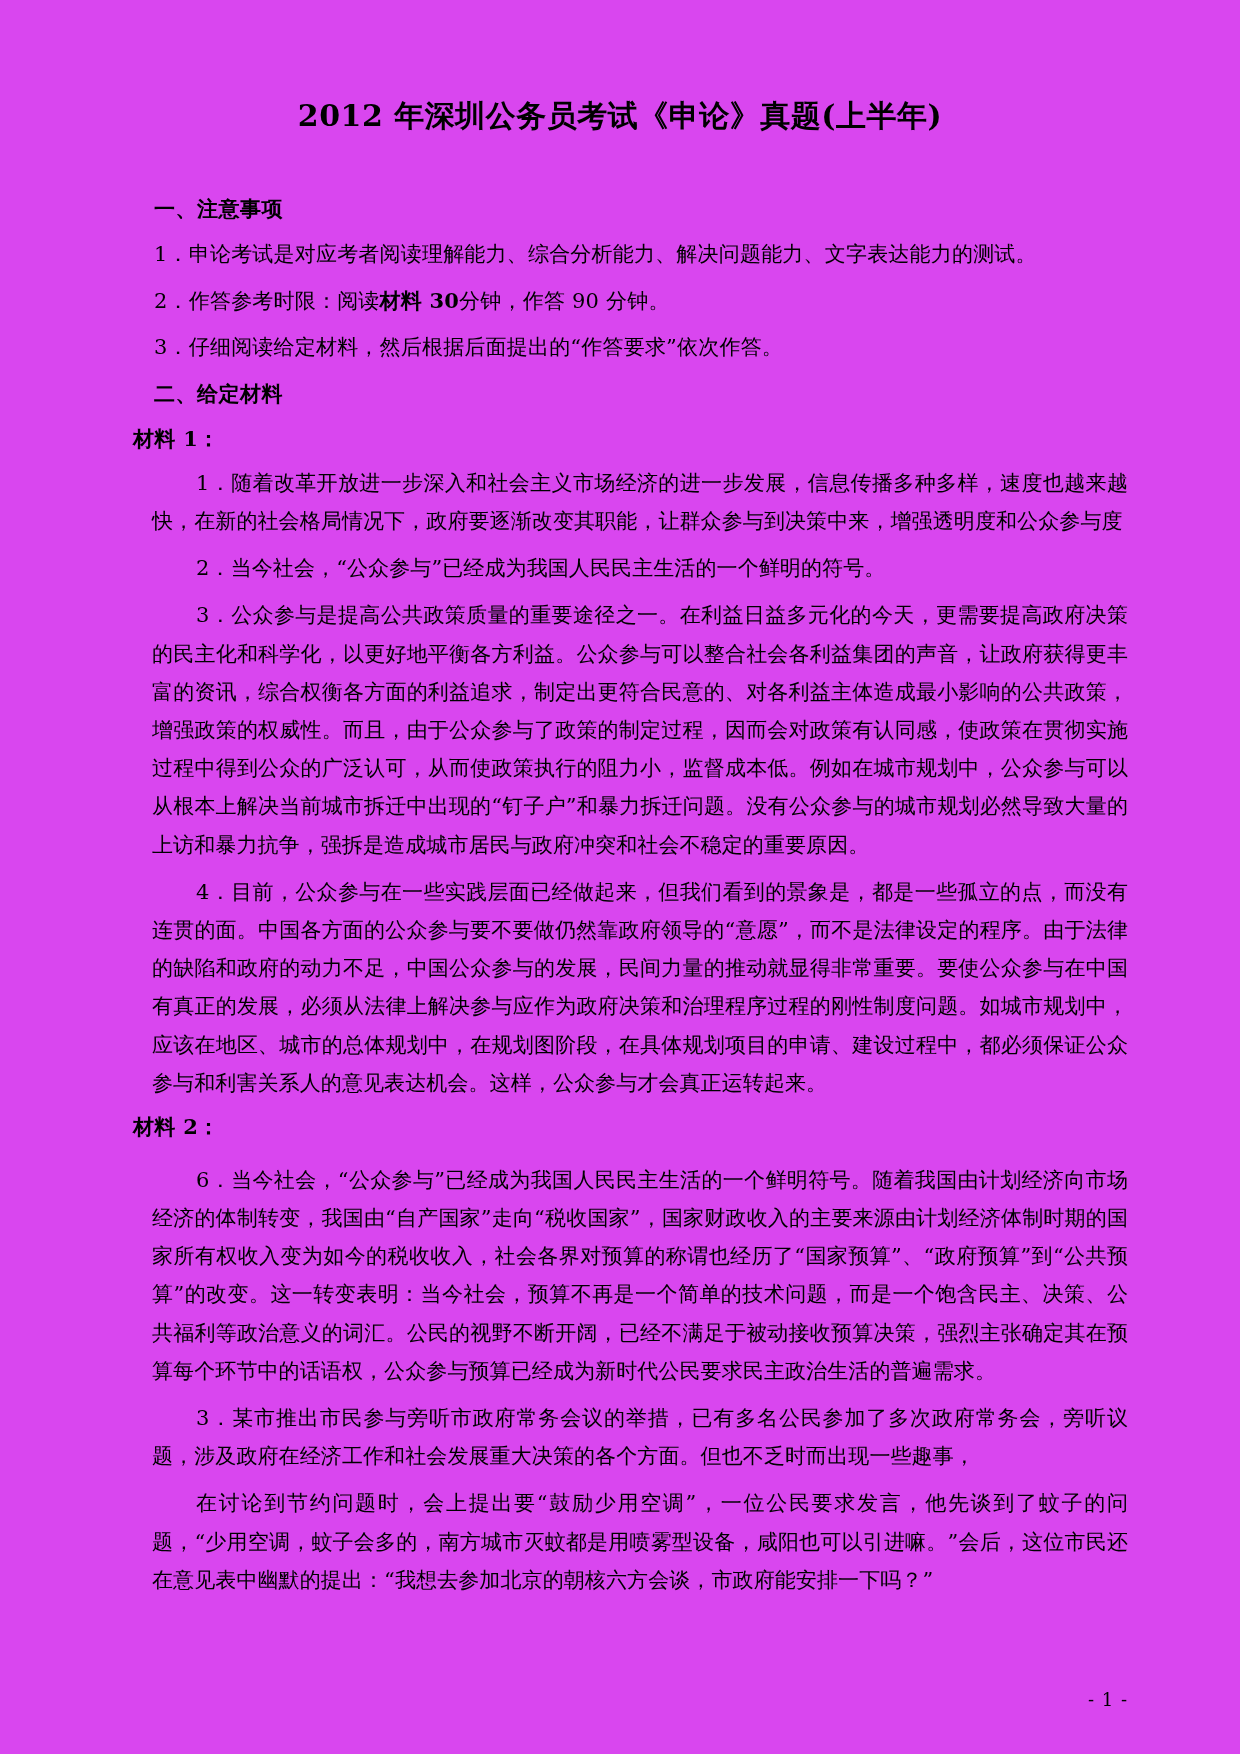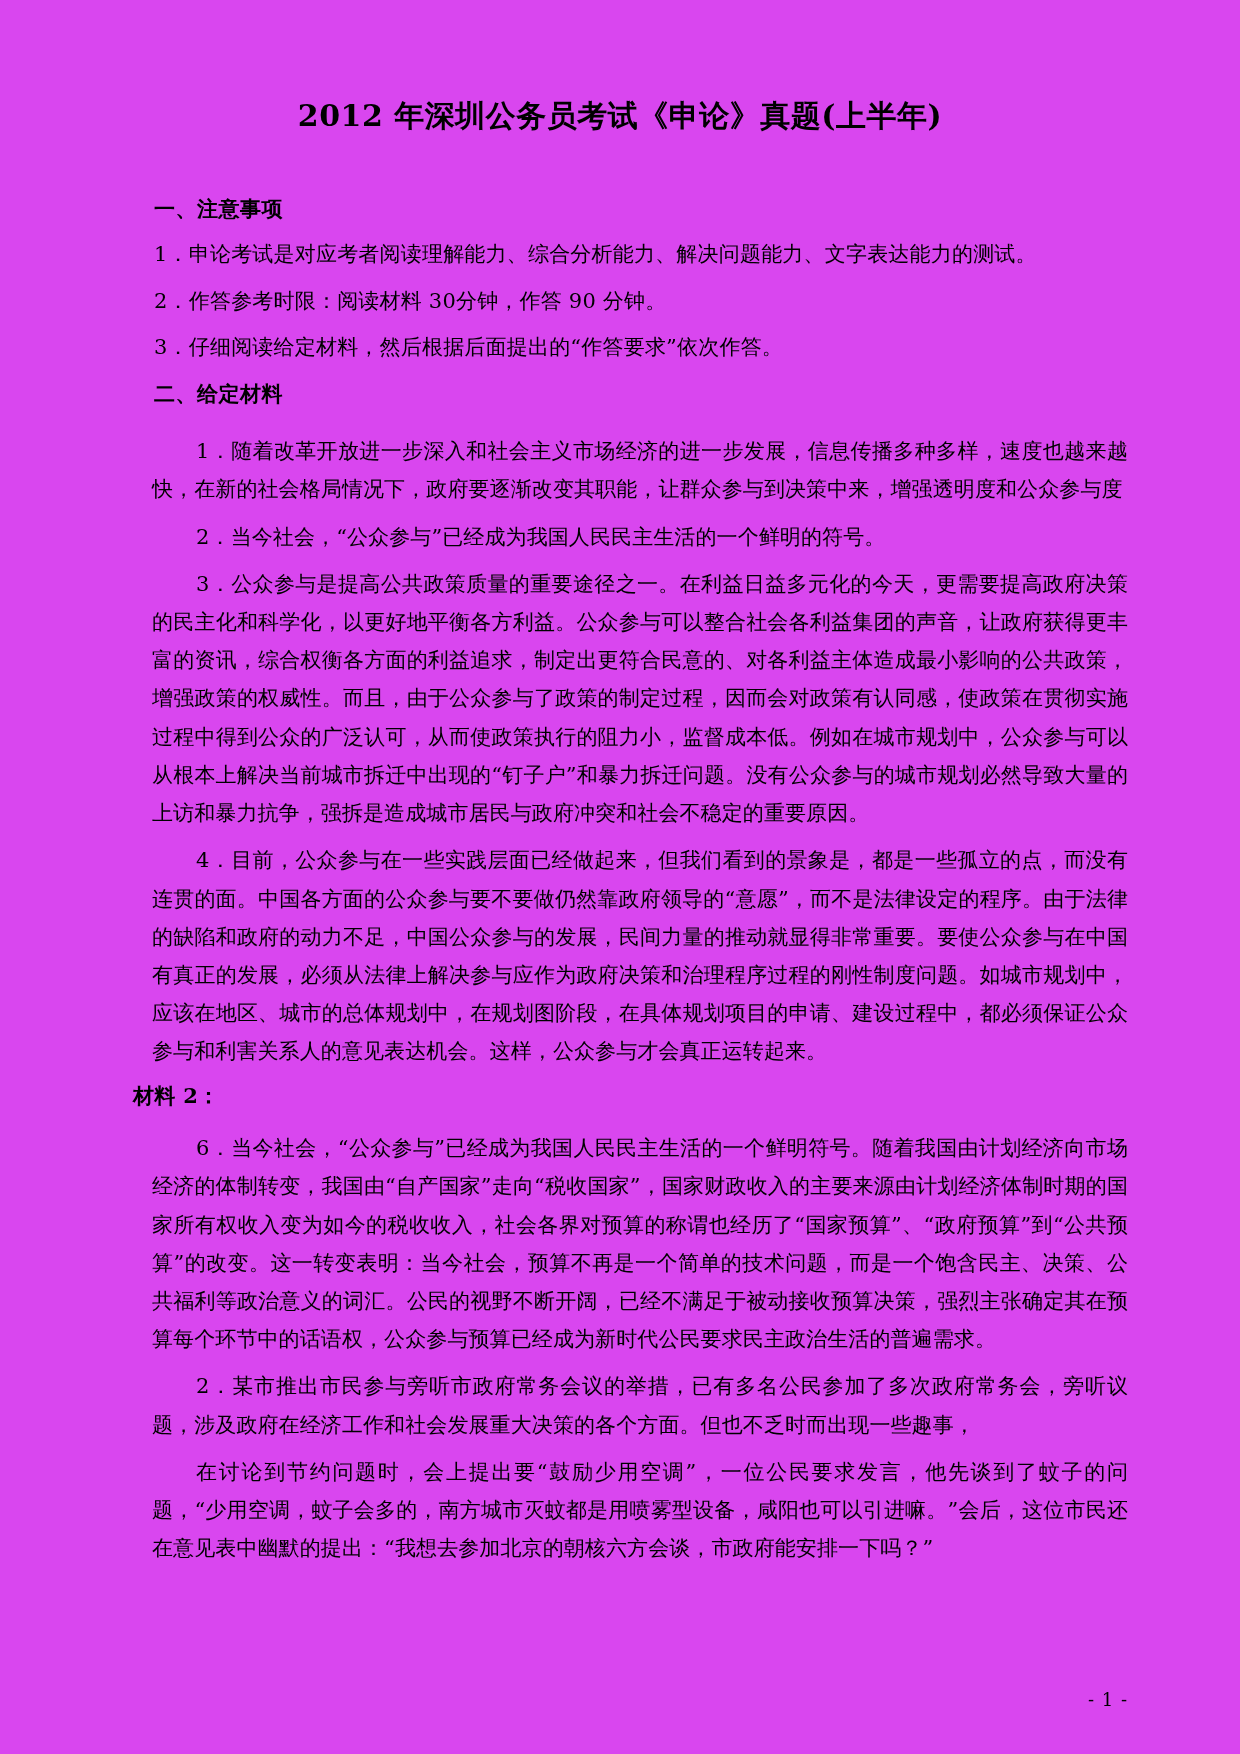--- a/index.html
+++ b/index.html
@@ -67,21 +67,21 @@
   }
   .gap-xs { height: 9px; }
   .gap-s  { height: 14px; }
   .gap-title { height: 56px; }
   .heading-indent {
     padding-left: 2.0em;
   }
   .mat-indent {
     padding-left: 1.0em;
   }
-  b.inline-bold { font-weight: normal; margin-top: 48px; }
+  b.inline-bold { font-weight: bold; margin-top: 48px; }
   .page-footer {
     position: absolute;
     right: 112px;
     bottom: 44px;
     font-size: 18px;
     letter-spacing: 1px;
   }
 </style>
 </head>
 <body>
@@ -105,20 +105,21 @@
   <div class="gap-s"></div>
 
   <div class="note-item heading-indent">3．仔细阅读给定材料，然后根据后面提出的“作答要求”依次作答。</div>
 
   <div class="gap-s"></div>
 
   <div class="section-heading heading-indent">二、给定材料</div>
 
   <div class="gap-s"></div>
 
+  <div class="sub-heading mat-indent">材料 1：</div>
 
   <div class="gap-xs"></div>
 
   <div class="body-para indent2">1．随着改革开放进一步深入和社会主义市场经济的进一步发展，信息传播多种多样，速度也越来越快，在新的社会格局情况下，政府要逐渐改变其职能，让群众参与到决策中来，增强透明度和公众参与度</div>
 
   <div class="gap-xs"></div>
 
   <div class="body-para indent2">2．当今社会，“公众参与”已经成为我国人民民主生活的一个鲜明的符号。</div>
 
   <div class="gap-xs"></div>
@@ -135,21 +136,21 @@
 
   <div class="gap-xs"></div>
 
 
   <div class="gap-xs"></div>
 
   <div class="body-para indent2">6．当今社会，“公众参与”已经成为我国人民民主生活的一个鲜明符号。随着我国由计划经济向市场经济的体制转变，我国由“自产国家”走向“税收国家”，国家财政收入的主要来源由计划经济体制时期的国家所有权收入变为如今的税收收入，社会各界对预算的称谓也经历了“国家预算”、“政府预算”到“公共预算”的改变。这一转变表明：当今社会，预算不再是一个简单的技术问题，而是一个饱含民主、决策、公共福利等政治意义的词汇。公民的视野不断开阔，已经不满足于被动接收预算决策，强烈主张确定其在预算每个环节中的话语权，公众参与预算已经成为新时代公民要求民主政治生活的普遍需求。</div>
 
   <div class="gap-xs"></div>
 
-  <div class="body-para indent2">2．某市推出市民参与旁听市政府常务会议的举措，已有多名公民参加了多次政府常务会，旁听议题，涉及政府在经济工作和社会发展重大决策的各个方面。但也不乏时而出现一些趣事，</div>
+  <div class="body-para indent2">3．某市推出市民参与旁听市政府常务会议的举措，已有多名公民参加了多次政府常务会，旁听议题，涉及政府在经济工作和社会发展重大决策的各个方面。但也不乏时而出现一些趣事，</div>
 
   <div class="gap-xs"></div>
 
   <div class="body-para indent2">在讨论到节约问题时，会上提出要“鼓励少用空调”，一位公民要求发言，他先谈到了蚊子的问题，“少用空调，蚊子会多的，南方城市灭蚊都是用喷雾型设备，咸阳也可以引进嘛。”会后，这位市民还在意见表中幽默的提出：“我想去参加北京的朝核六方会谈，市政府能安排一下吗？”</div>
 
   <div class="page-footer">- 1 -</div>
 
 </div>
 
 </body></html>

